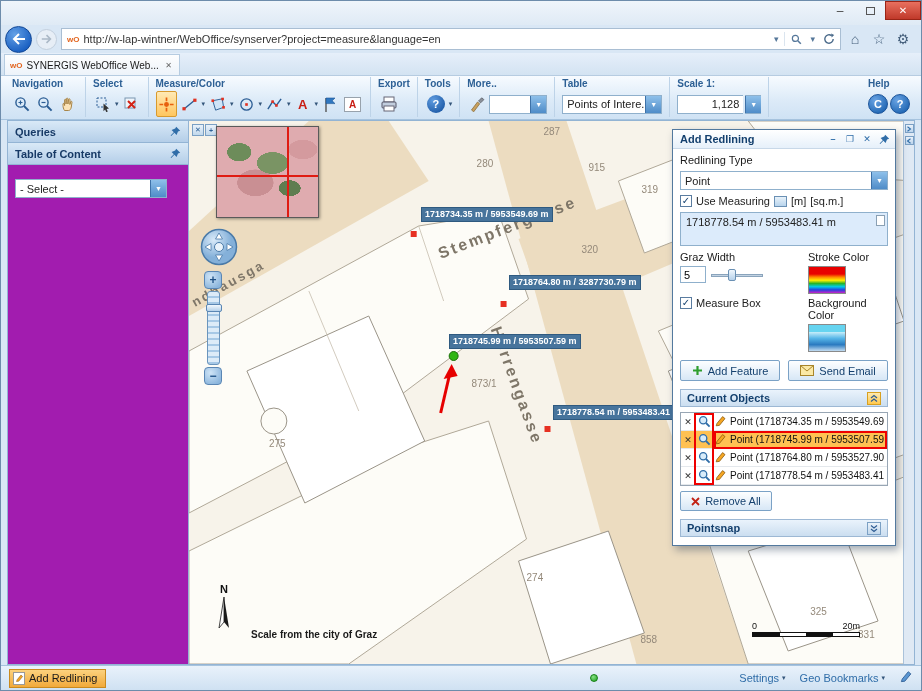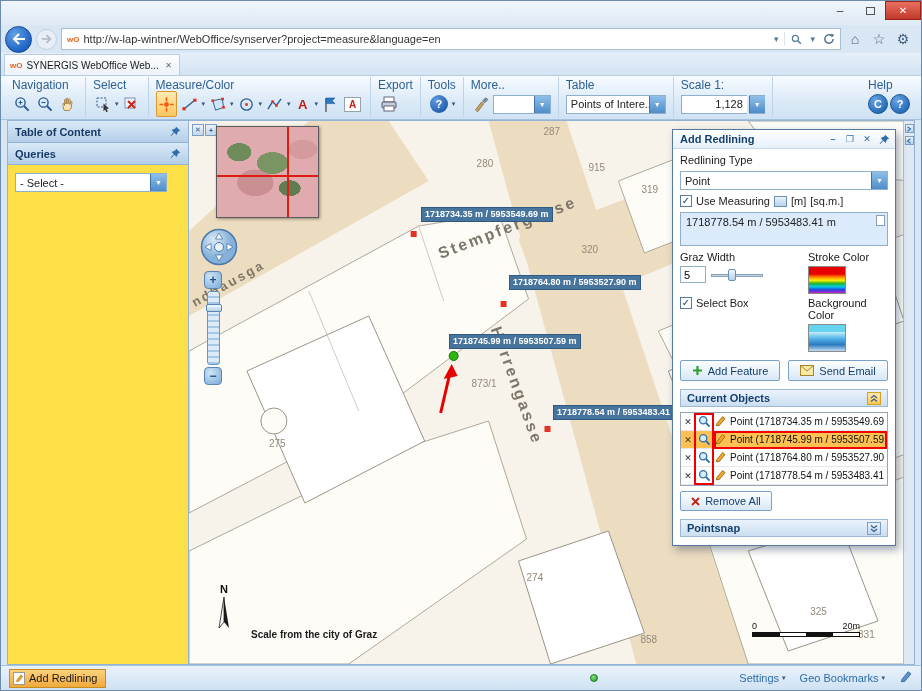--- a/index.html
+++ b/index.html
@@ -26,41 +26,41 @@
 
   
   .tabbar{height:23px;background:linear-gradient(#e6effa,#d3e3f2);display:flex;align-items:flex-end;padding:0 3px;border-bottom:1px solid #b6cce1;flex:0 0 auto}
   .tab{width:176px;height:21px;background:linear-gradient(#fdfdfe,#edf3fa);border:1px solid #b6cce1;border-bottom:none;display:flex;align-items:center;gap:4px;padding:0 5px;font-size:10px}
   .tab-title{flex:1;white-space:nowrap;overflow:hidden;color:#1a1a1a}
   .tab-close{color:#666;font-size:8px;padding:0 2px}
 
   
   .toolbar{height:44px;background:linear-gradient(#f7fbff,#ddebf8 55%,#cfe2f4);border-bottom:1px solid #a6c3de;display:flex;padding:1px 4px 2px;flex:0 0 auto}
   .tgroup{display:flex;flex-direction:column;padding:1px 7px 0;border-right:1px solid #bdd3e8}
-  .tlabel{font-size:12px;font-weight:normal;color:#2d6095;height:13px;white-space:nowrap}
+  .tlabel{font-size:10px;font-weight:bold;color:#2d6095;height:13px;white-space:nowrap}
   .ticons{display:flex;align-items:center;gap:2px;flex:1}
   .tbtn{min-width:20px;height:26px;display:flex;align-items:center;justify-content:center;border:1px solid transparent;border-radius:2px;padding:0 1px}
   .tbtn.active{background:linear-gradient(#ffe9b4,#ffc65e);border:1px solid #d89a2e}
   .caret{font-size:7px;color:#33557a}
   .combo{height:19px;background:#fff;border:1px solid #8fb0cc;display:flex;align-items:center;min-width:0}
   .combo-text{flex:1;padding:0 4px;white-space:nowrap;overflow:hidden;font-size:11px;min-width:0}
   .dd-btn{width:16px;height:100%;background:linear-gradient(#8ec0ea,#4f8cc8);border-left:1px solid #3e72a8;color:#fff;font-size:7px;display:flex;align-items:center;justify-content:center;flex:0 0 auto}
   .scale-input{width:66px;height:19px;border:1px solid #8fb0cc;border-right:none;text-align:right;padding:0 4px;font-size:11px;font-family:inherit;color:#222}
   .round-btn{width:20px;height:20px;border-radius:50%;background:radial-gradient(circle at 35% 30%,#6aa4e4,#2268b4 78%);color:#fff;font-weight:bold;font-size:11px;display:flex;align-items:center;justify-content:center;border:1px solid #1c549a}
   .ident{width:18px;height:18px;border-radius:50%;background:radial-gradient(circle at 35% 30%,#5f9ce0,#1f5ca8 78%);color:#fff;font-weight:bold;font-size:11px;display:flex;align-items:center;justify-content:center}
   .redA{color:#c81e14;font-weight:bold;font-size:13px}
   .boxA{width:17px;height:15px;border:1px solid #98a2ac;background:#fff;color:#c81e14;font-weight:bold;font-size:10px;display:flex;align-items:center;justify-content:center}
   .tspacer{flex:1;border:none}
 
   
   .app-body{flex:1;display:flex;padding:0 6px;min-height:0}
   .sidebar{width:182px;display:flex;flex-direction:column;border:1px solid #93b4d4;background:#fdfdfe;flex:0 0 auto}
   .side-hdr{height:22px;background:linear-gradient(#d9e9f7,#b4cee8);border-bottom:1px solid #93b4d4;display:flex;align-items:center;padding:0 7px;font-weight:bold;color:#173a66;font-size:11px;gap:4px}
   .spacer{flex:1}
-  .side-body{flex:1;background:#fde047;padding:8px 7px}
+  .side-body{flex:1;background:#a21caf;padding:14px 7px}
 
   
   .map-wrap{flex:1;position:relative;border:1px solid #93b4d4;border-left:none;background:#15803d;overflow:hidden;min-width:0}
   .mapsvg{position:absolute;inset:0;width:100%;height:100%}
   .coordlabel{position:absolute;background:#47749c;color:#fff;font-size:9px;font-weight:bold;padding:1px 3px 2px;white-space:nowrap;border:1px solid #2f5a80;z-index:3}
   .ov-btns{position:absolute;left:3px;top:3px;display:flex;gap:1px;z-index:4}
   .ov-btn{width:12px;height:12px;background:linear-gradient(#eaf2fa,#c2d8ec);border:1px solid #7ba0c4;font-size:7px;color:#2d6095;display:flex;align-items:center;justify-content:center;font-weight:bold}
   .overview{position:absolute;left:27px;top:5px;width:103px;height:92px;border:1px solid #5a5a5a;box-shadow:1px 1px 3px rgba(0,0,0,.4);z-index:4;
     background:
       radial-gradient(20px 15px at 22% 28%,#6d8c5a 0 60%,transparent 61%),
@@ -366,28 +366,28 @@
         <div class="round-btn">C</div>
         <div class="round-btn">?</div>
       </div>
     </div>
   </div>
 
   <div class="app-body">
 
     <div class="sidebar">
       <div class="side-hdr">
-        <span>Table of Content</span>
+        <span>Queries</span>
         <span class="spacer"></span>
         <svg width="11" height="11" viewBox="0 0 11 11">
             <path d="M6.2.8 L10.2 4.8 L8 5.4 L6.6 9 L4.4 6.8 L1.2 10 L.6 9.4 L3.8 6.2 L1.6 4 L5.2 2.6 Z" fill="#2f6da8"></path>
           </svg>
       </div>
       <div class="side-hdr">
-        <span>Queries</span>
+        <span>Table of Content</span>
         <span class="spacer"></span>
         <svg width="11" height="11" viewBox="0 0 11 11">
             <path d="M6.2.8 L10.2 4.8 L8 5.4 L6.6 9 L4.4 6.8 L1.2 10 L.6 9.4 L3.8 6.2 L1.6 4 L5.2 2.6 Z" fill="#2f6da8"></path>
           </svg>
       </div>
       <div class="side-body">
         <div class="combo" style="width:152px">
           <span class="combo-text">- Select -</span>
           <span class="dd-btn">▼</span>
         </div>
@@ -449,21 +449,21 @@
           <rect x="222" y="110" width="6" height="6" fill="#e63022"></rect>
           <rect x="312" y="180" width="6" height="6" fill="#e63022"></rect>
           <rect x="356" y="305" width="6" height="6" fill="#e63022"></rect>
           <circle cx="265" cy="235" r="4.5" fill="#2fb512" stroke="#1a6e08" stroke-width="1"></circle>
           <line x1="252" y1="292" x2="262" y2="249" stroke="#e60000" stroke-width="3"></line>
           <polygon points="263,243 255,258 269,255" fill="#e60000"></polygon>
         </g>
       </svg>
 
       <div class="coordlabel" style="left:232px;top:86px">1718734.35 m / 5953549.69 m</div>
-      <div class="coordlabel" style="left:320px;top:154px">1718764.80 m / 5953527.90 m</div>
+      <div class="coordlabel" style="left:320px;top:154px">1718764.80 m / 3287730.79 m</div>
       <div class="coordlabel" style="left:260px;top:213px">1718745.99 m / 5953507.59 m</div>
       <div class="coordlabel" style="left:364px;top:284px">1718778.54 m / 5953483.41 m</div>
 
       <div class="ov-btns">
         <div class="ov-btn">✕</div>
         <div class="ov-btn">+</div>
       </div>
       <div class="overview">
         <div class="ov-cross-h"></div>
         <div class="ov-cross-v"></div>
@@ -565,21 +565,21 @@
                 <div class="track"></div>
                 <div class="handle"></div>
               </div>
             </div>
             <div class="cpick">
               <div class="sel" style="background:#e80000"></div>
               <div class="grad rainbow"></div>
             </div>
             <div class="cbrow">
               <span class="checkbox">✓</span>
-              <span>Select Box</span>
+              <span>Measure Box</span>
             </div>
             <div class="rp-label">Background Color</div>
             <div></div>
             <div class="cpick">
               <div class="sel" style="background:#66d4f0"></div>
               <div class="grad bluegrad"></div>
             </div>
           </div>
           <div class="rp-btnrow">
             <div class="rp-btn">

